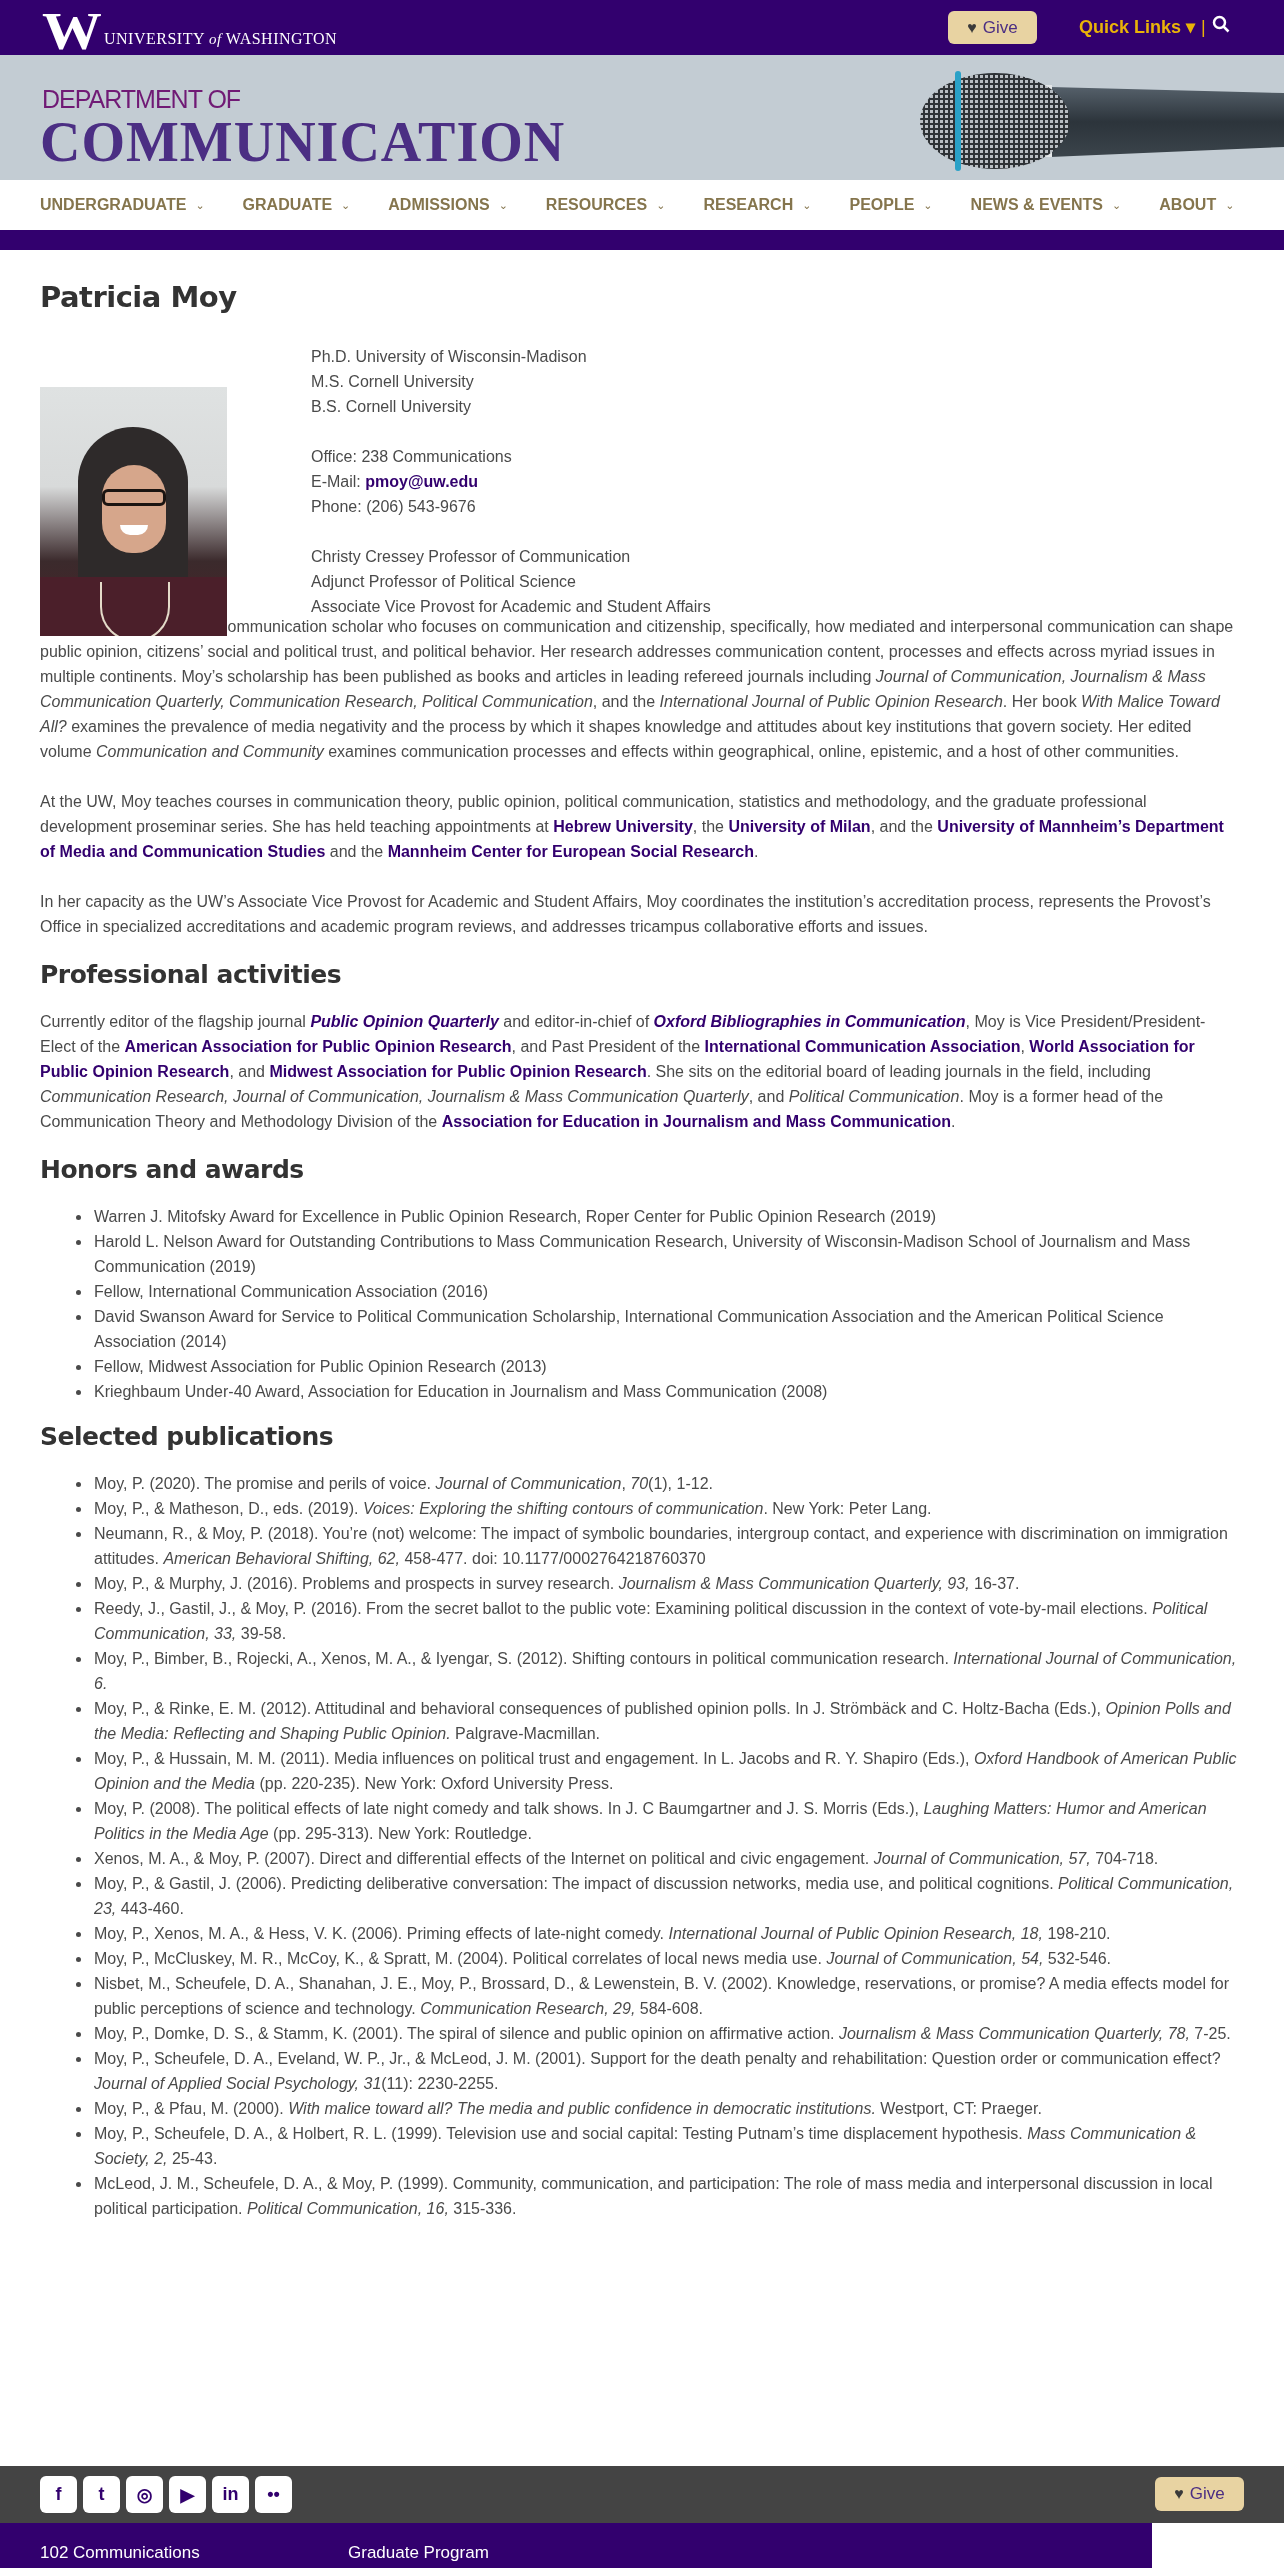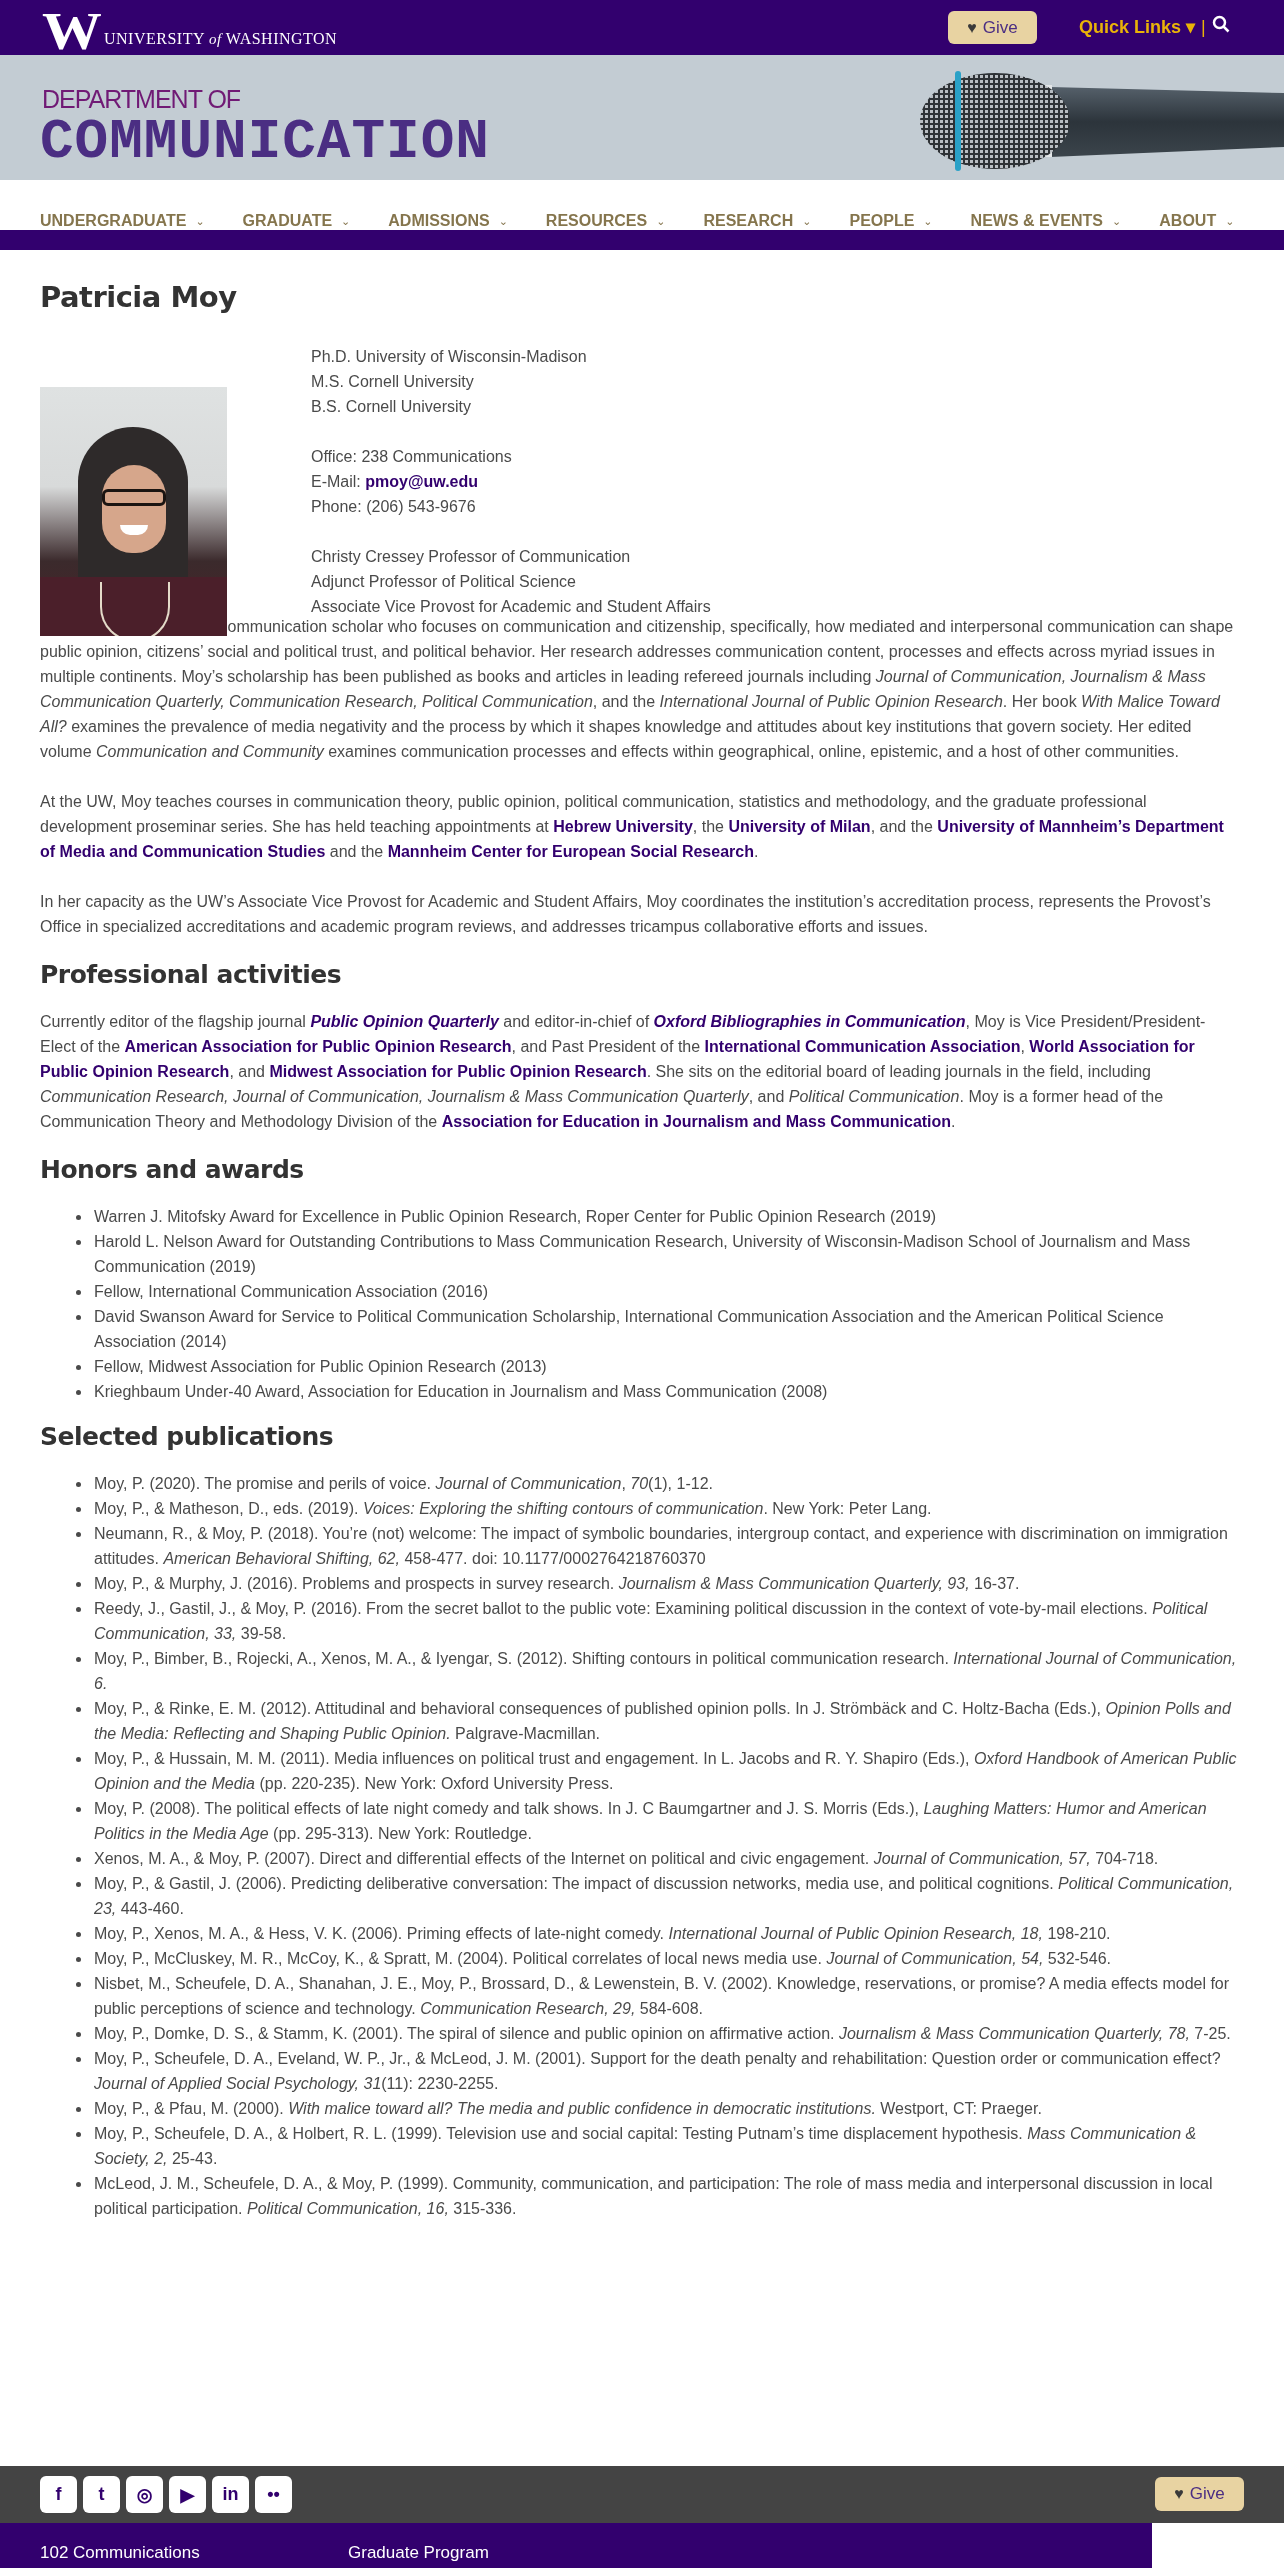--- a/index.html
+++ b/index.html
@@ -8,23 +8,23 @@
 .topbar{position:absolute;left:0;top:0;width:1284px;height:55px;background:#32006e}
 .uw-logo{position:absolute;left:42px;top:10px;display:flex;align-items:flex-end}
 .uw-w{font-family:"Liberation Serif",serif;font-weight:bold;color:#fff;font-size:52px;line-height:44px;letter-spacing:-4px;transform:scaleX(1.15);transform-origin:left}
 .uw-name{color:#fff;font-family:"Liberation Serif",serif;font-size:16px;letter-spacing:0.5px;margin-left:14px;margin-bottom:6px}
 .uw-name i{font-size:15px}
 .give-top{position:absolute;left:948px;top:11px;width:89px;height:33px;background:#e8d3a2;border-radius:6px;color:#4b2e83;font-size:17px;display:flex;align-items:center;justify-content:center;gap:6px}
 .heart{color:#3a3a3a;font-size:16px}
 .quicklinks{position:absolute;left:1079px;top:15px;color:#eab308;font-weight:bold;font-size:18px;display:flex;gap:6px;align-items:flex-end}
 .banner{position:absolute;left:0;top:55px;width:1284px;height:125px;background:#c3ccd3}
 .dept-of{position:absolute;left:42px;top:30px;font-size:25px;color:#701a75;letter-spacing:-1px}
-.dept-name{position:absolute;left:40px;top:55px;font-size:56px;font-weight:bold;color:#4b2e83;letter-spacing:1px;font-family:Liberation Mono, monospace}
+.dept-name{position:absolute;left:40px;top:55px;font-size:56px;font-weight:bold;color:#4b2e83;letter-spacing:1px;font-family:Liberation Serif, serif}
 .mic{position:absolute;left:900px;top:10px;width:384px;height:110px}
-.navbar{position:absolute;left:0;top:180px;width:1284px;height:50px;background:#fff;display:flex;align-items:flex-end;padding-left:40px}
+.navbar{position:absolute;left:0;top:180px;width:1284px;height:50px;background:#fff;display:flex;align-items:center;padding-left:40px}
 .nav-item{color:#85754d;font-weight:bold;font-size:16px;margin-right:38px;display:flex;align-items:center;gap:9px}
 .nav-chev{font-size:11px;font-weight:normal}
 .purple-band{position:absolute;left:0;top:230px;width:1284px;height:20px;background:#32006e}
 .content{position:absolute;left:40px;top:285px;width:1200px;font-size:16px;line-height:25px}
 h1{font-family:"DejaVu Sans",sans-serif;font-size:29px;color:#333;font-weight:bold;margin-bottom:34px;letter-spacing:-0.5px}
 .profile{display:flex;height:270px}
 .photo{width:187px;height:249px;margin-top:43px;background:linear-gradient(180deg,#dfe2e2 0%,#d8dada 40%,#3b2a2c 70%,#4a2228 100%);position:relative;overflow:hidden}
 .photo .hair{position:absolute;left:38px;top:40px;width:110px;height:185px;background:#2e2a2a;border-radius:55px 55px 15px 15px}
 .photo .face{position:absolute;left:62px;top:78px;width:64px;height:88px;background:#d6a68b;border-radius:32px 32px 30px 30px}
 .photo .glasses{position:absolute;left:62px;top:102px;width:64px;height:17px;border:3px solid #1b1411;border-radius:6px}

